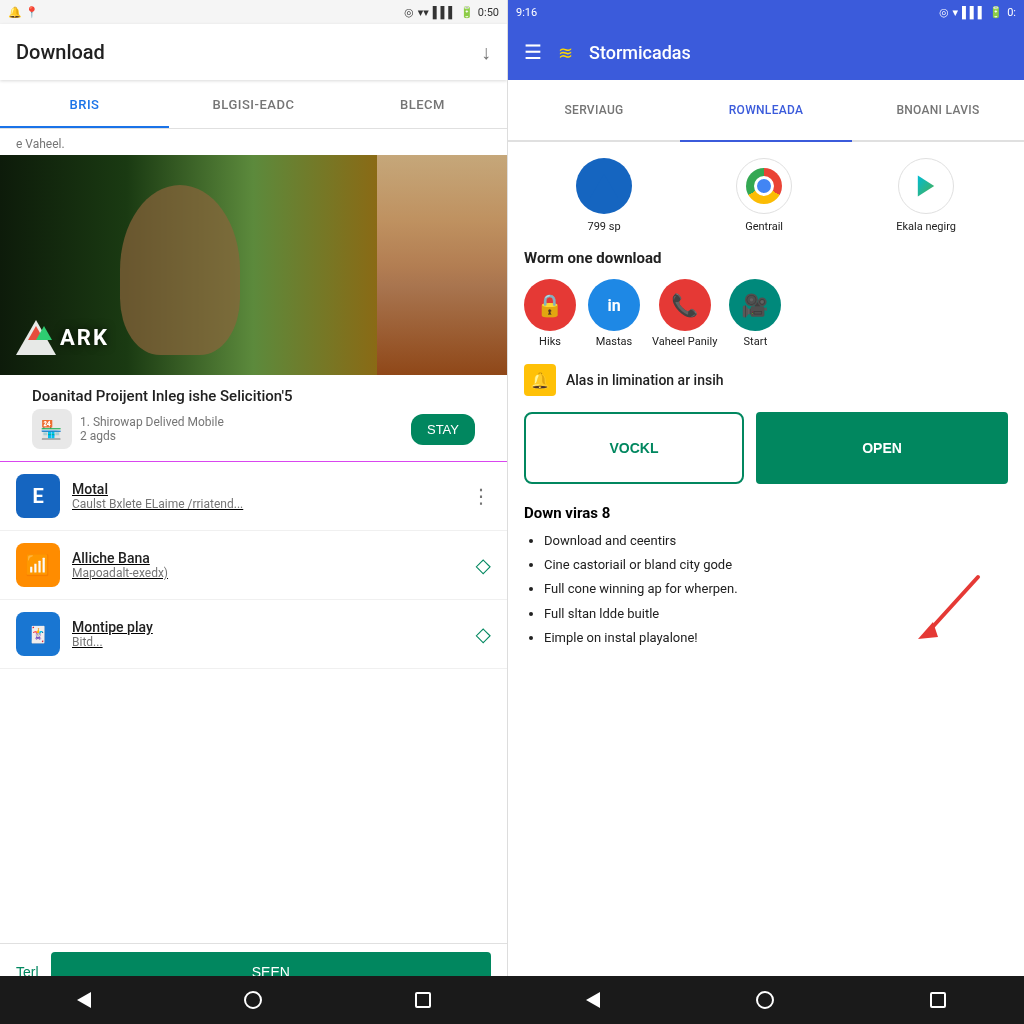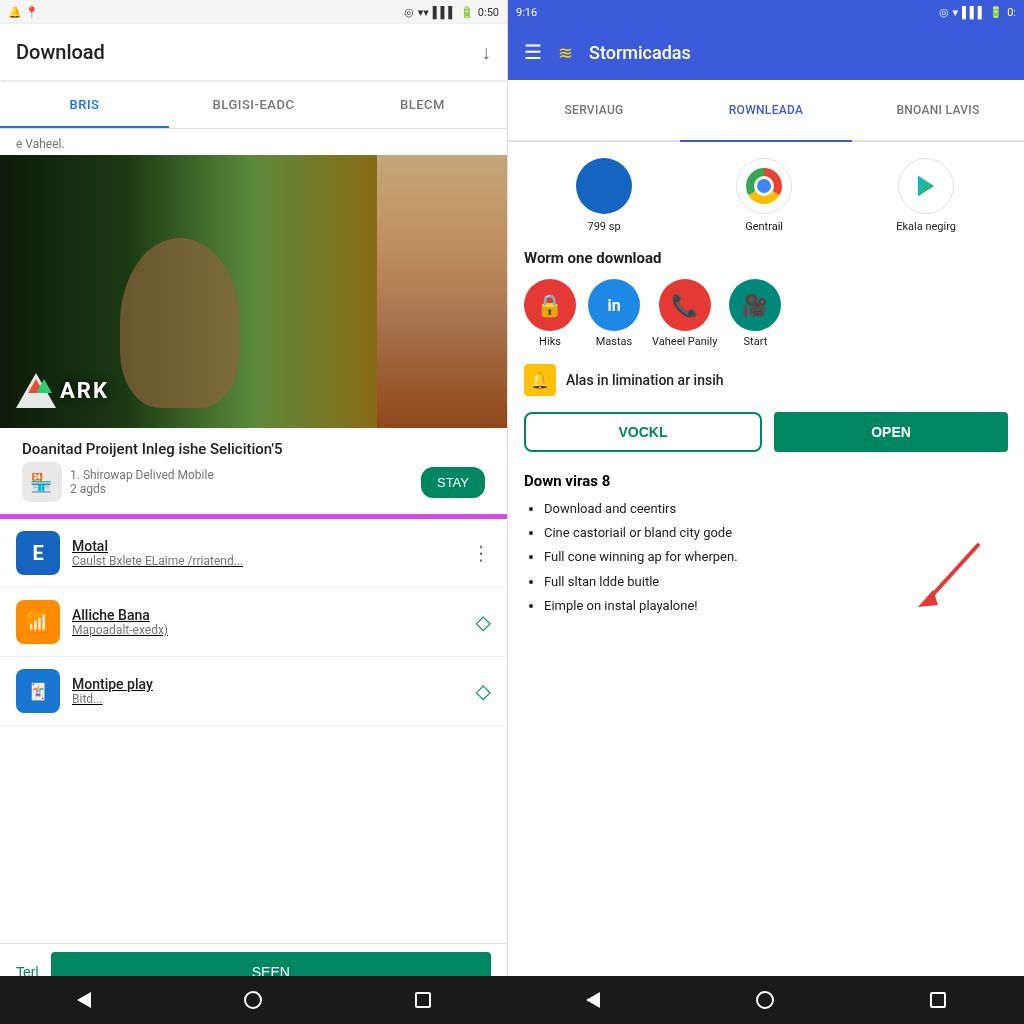--- a/index.html
+++ b/index.html
@@ -97,21 +97,21 @@
     }
 
     .left-subtitle {
       padding: 8px 16px 4px;
       font-size: 12px;
       color: #757575;
     }
 
     .game-banner {
       width: 100%;
-      height: 273px;
+      height: 220px;
       background: linear-gradient(135deg, #1a1a2e 0%, #2d4a22 30%, #8B4513 70%, #c0621a 100%);
       position: relative;
       overflow: hidden;
       flex-shrink: 0;
     }
 
     .ark-logo {
       display: flex;
       align-items: center;
       gap: 4px;
@@ -161,22 +161,22 @@
     .game-banner-side {
       position: absolute;
       right: 0;
       top: 0;
       width: 130px;
       height: 100%;
       background: linear-gradient(to bottom, #8B7355 0%, #D2691E 50%, #A0522D 100%);
     }
 
     .promo-card {
-      padding: 12px 22px;
-      border-bottom: 5px solid #d946ef;
+      padding: 12px 32px;
+      border-bottom: 1px solid #d946ef;
       flex-shrink: 0;
     }
 
     .promo-title {
       font-size: 15px;
       font-weight: 500;
       color: #212121;
       margin-bottom: 4px;
     }
 
@@ -562,21 +562,21 @@
       cursor: pointer;
       text-align: center;
     }
 
     .open-btn {
       flex: 1;
       background: #01875f;
       color: #fff;
       border: none;
       border-radius: 4px;
-      padding: 10px;
+      padding: 28px;
       font-size: 14px;
       font-weight: bold;
       cursor: pointer;
       text-align: center;
     }
 
     .down-viras-section { position: relative; }
 
     .down-viras-title {
       font-size: 15px;

